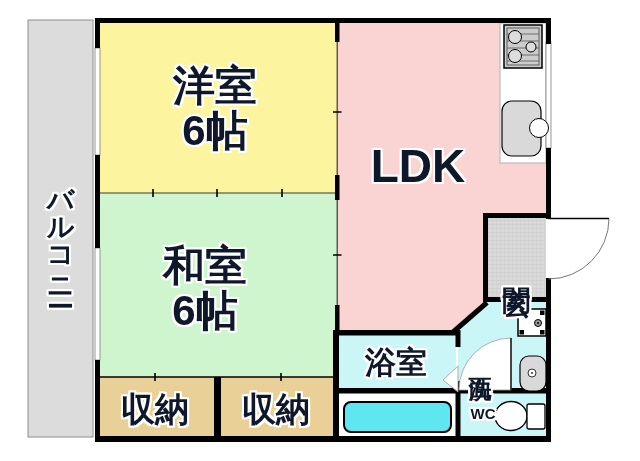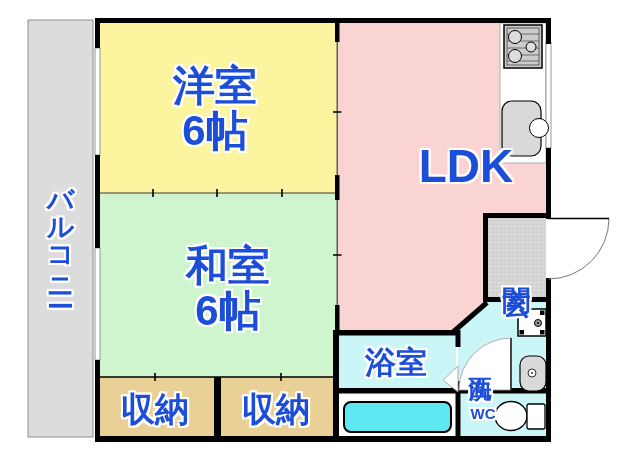--- a/index.html
+++ b/index.html
@@ -3,21 +3,21 @@
 <meta charset="utf-8">
 <style>
   html,body{margin:0;padding:0;background:#fff;}
   .stage{
     position:relative;width:640px;height:461px;background:#fff;overflow:hidden;
     font-family:"Liberation Sans","DejaVu Sans",sans-serif;
   }
   .stage svg{position:absolute;left:0;top:0;}
   .lbl{
     position:absolute;transform:translate(-50%,-50%);
-    font-weight:bold;color:#1d4ed8;text-align:center;white-space:nowrap;line-height:1.08;
+    font-weight:bold;color:#0f172a;text-align:center;white-space:nowrap;line-height:1.08;
     text-shadow:-2px -2px 0 #fff,0 -2px 0 #fff,2px -2px 0 #fff,
                 -2px 0 0 #fff,2px 0 0 #fff,
                 -2px 2px 0 #fff,0 2px 0 #fff,2px 2px 0 #fff;
   }
   .vert{writing-mode:vertical-rl;}
 </style>
 </head>
 <body>
 
 <div class="stage">
@@ -141,26 +141,26 @@
     </g>
   </svg>
 
   <div class="lbl vert" style="left:60px;top:230px;font-size:27px;">バルコニー</div>
 
   <div class="lbl" style="left:215px;top:108px;font-size:42px;">
     <div>洋室</div>
     <div>6帖</div>
   </div>
 
-  <div class="lbl" style="left:228px;top:288px;font-size:42px;">
+  <div class="lbl" style="left:205px;top:288px;font-size:42px;">
     <div>和室</div>
     <div>6帖</div>
   </div>
 
-  <div class="lbl" style="left:418px;top:167px;font-size:46px;margin-left:48px;">
+  <div class="lbl" style="left:418px;top:167px;font-size:46px;">
     <div>LDK</div>
   </div>
 
   <div class="lbl vert" style="left:516px;top:265px;font-size:28px;">玄関</div>
 
   <div class="lbl" style="left:396px;top:363px;font-size:31px;font-family:Liberation Serif, serif;">浴室</div>
 
   <div class="lbl vert" style="left:480px;top:359px;font-size:23px;">洗面</div>
 
   <div class="lbl" style="left:483px;top:414px;font-size:15px;text-align:right;">WC</div>

